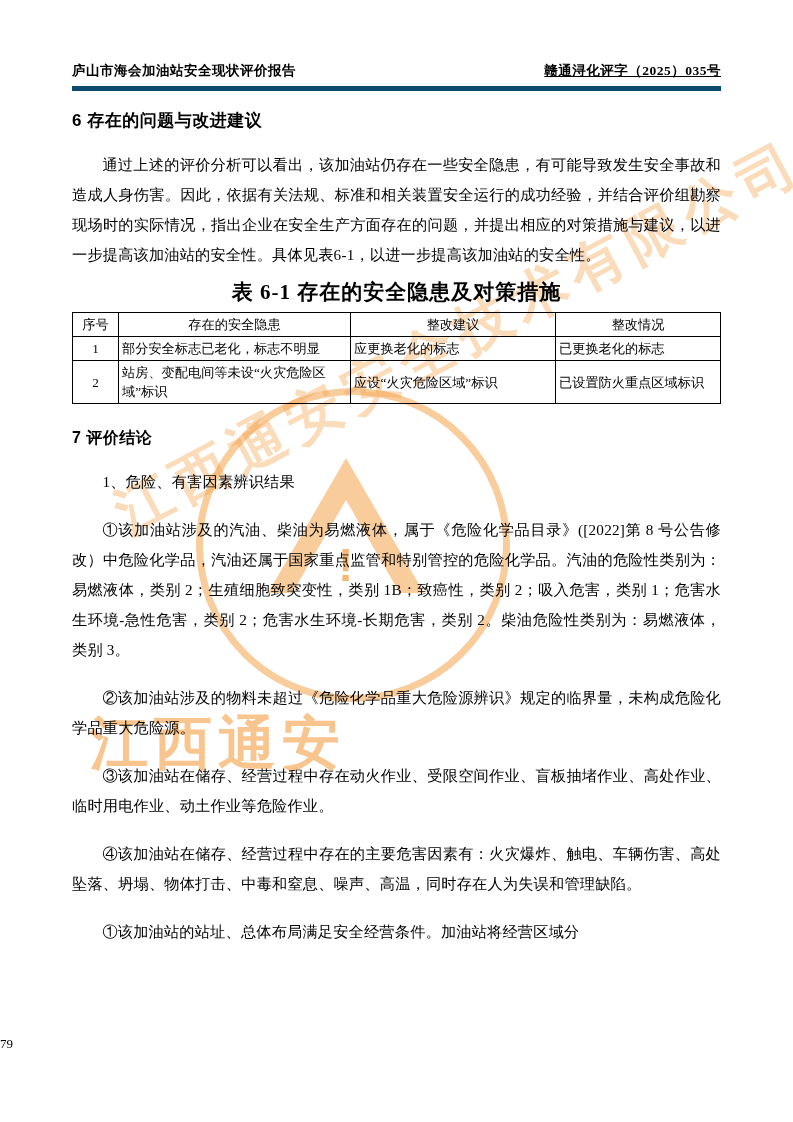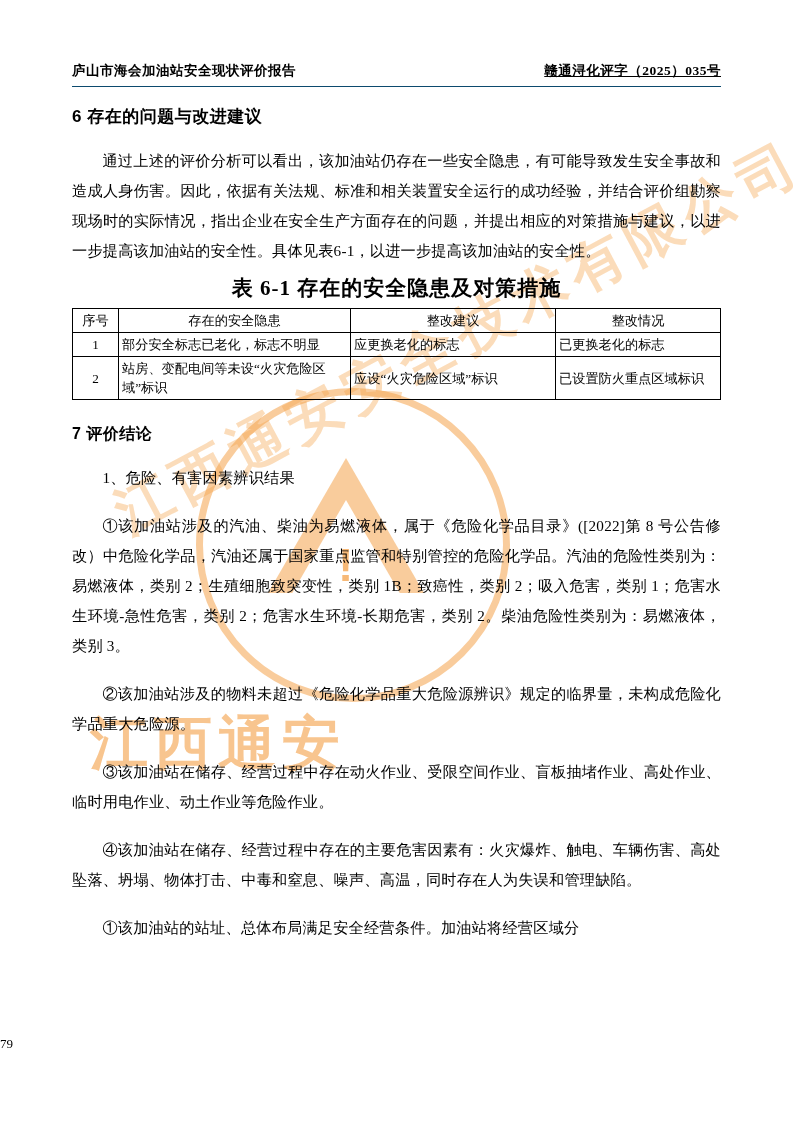--- a/index.html
+++ b/index.html
@@ -104,21 +104,21 @@
   
   .header {
     position: relative;
     z-index: 2;
     display: flex;
     justify-content: space-between;
     align-items: baseline;
     font-size: 13.5px;
     font-weight: bold;
     padding-bottom: 6px;
-    border-bottom: 1px solid #0c4a6e;
+    border-bottom: 5px solid #0c4a6e;
     letter-spacing: .5px;
   }
   .header .h-left { white-space: nowrap; }
   .header .h-right { white-space: nowrap; text-decoration: underline; }
 
   
   .content {
     position: relative;
     z-index: 2;
     margin-top: 18px;

